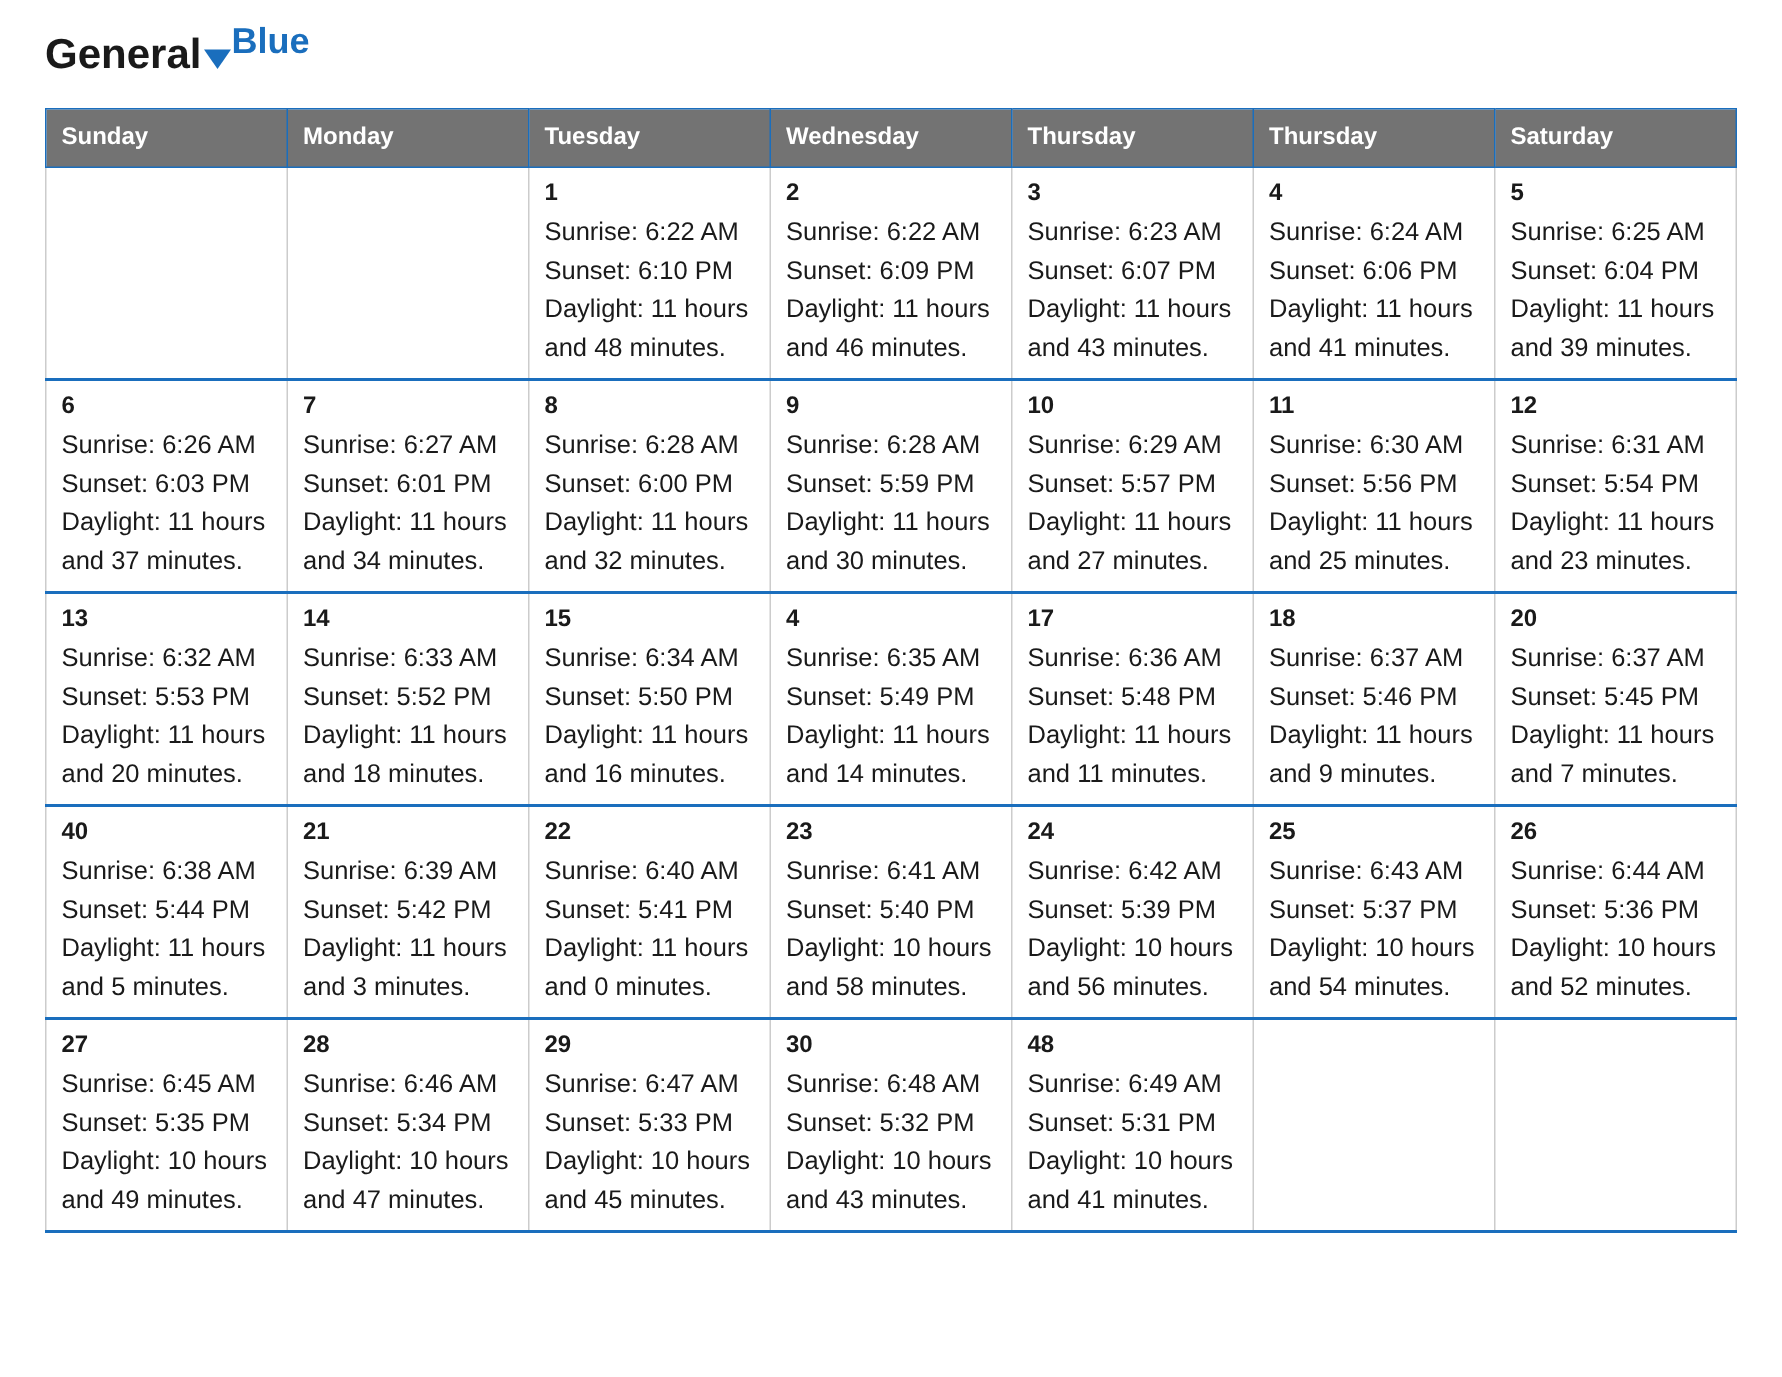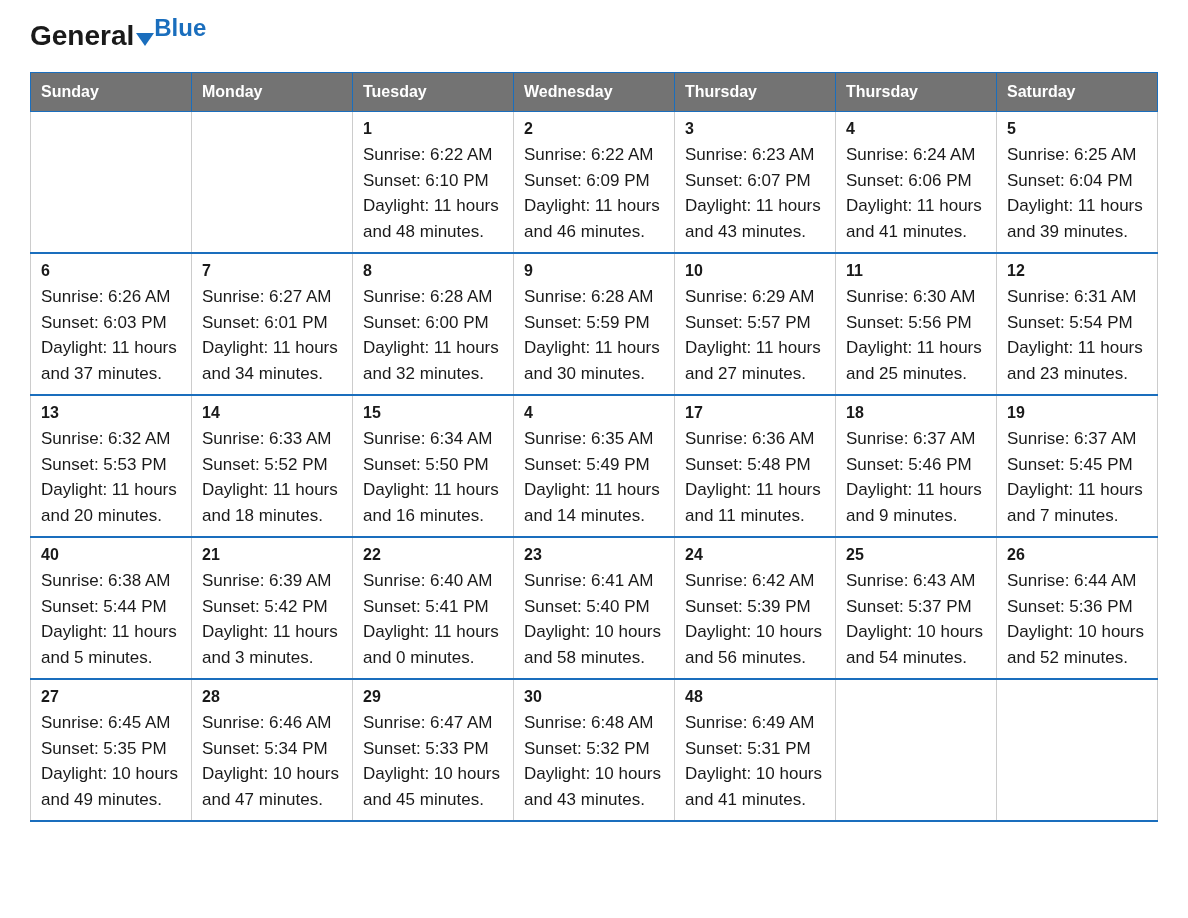--- a/index.html
+++ b/index.html
@@ -181,21 +181,21 @@
         </td>
         <td>
           <div class="day-number">17</div>
           <div class="day-info">Sunrise: 6:36 AM<br>Sunset: 5:48 PM<br>Daylight: 11 hours and 11 minutes.</div>
         </td>
         <td>
           <div class="day-number">18</div>
           <div class="day-info">Sunrise: 6:37 AM<br>Sunset: 5:46 PM<br>Daylight: 11 hours and 9 minutes.</div>
         </td>
         <td>
-          <div class="day-number">19</div>
+          <div class="day-number">20</div>
           <div class="day-info">Sunrise: 6:37 AM<br>Sunset: 5:45 PM<br>Daylight: 11 hours and 7 minutes.</div>
         </td>
       </tr>
       <tr>
         <td>
           <div class="day-number">40</div>
           <div class="day-info">Sunrise: 6:38 AM<br>Sunset: 5:44 PM<br>Daylight: 11 hours and 5 minutes.</div>
         </td>
         <td>
           <div class="day-number">21</div>

